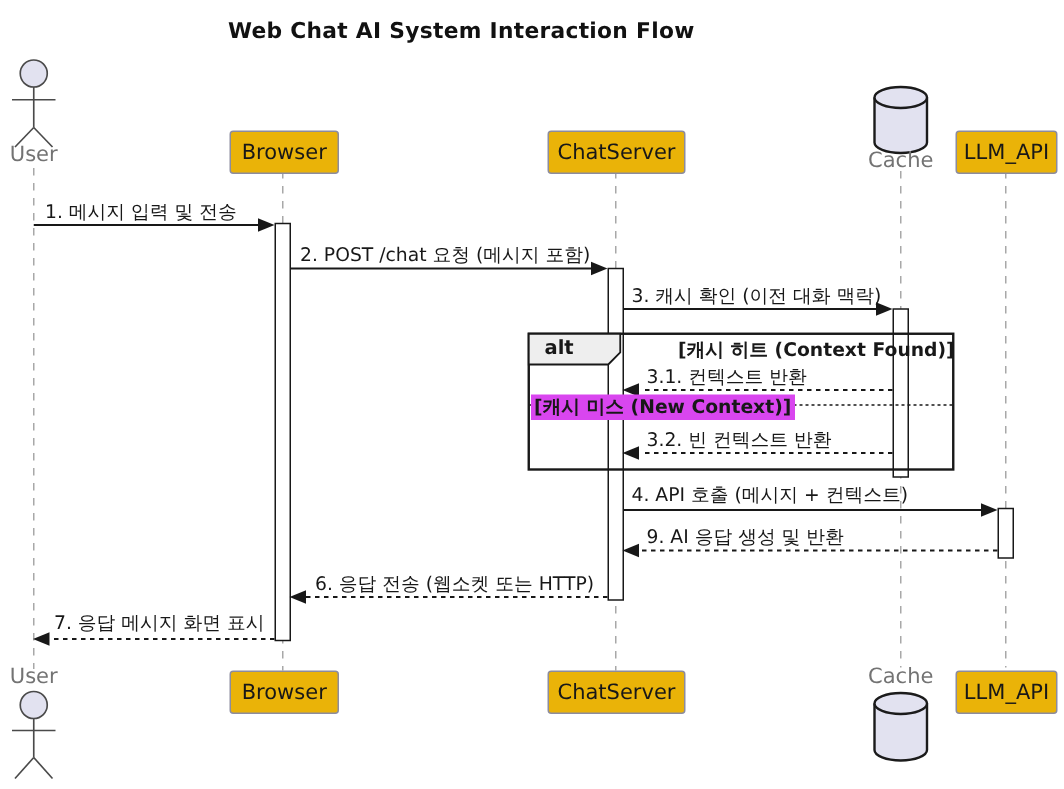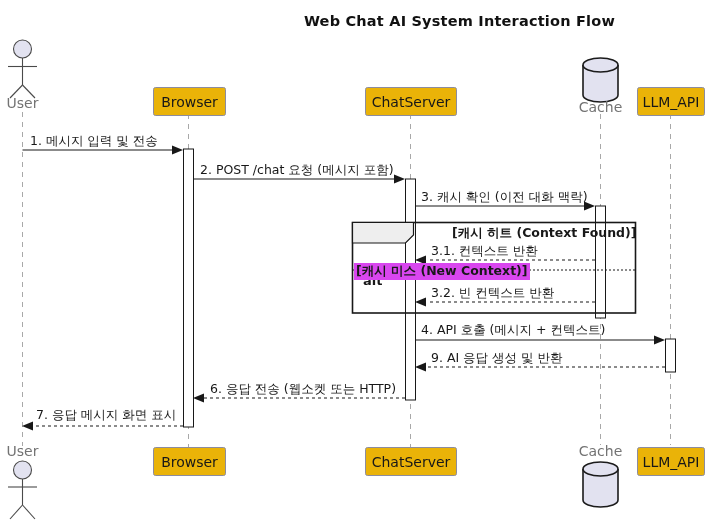--- a/index.html
+++ b/index.html
@@ -3,21 +3,21 @@
 <meta charset="utf-8">
 <style>
   html,body{margin:0;padding:0;background:#ffffff;}
   .canvas{
     position:relative;width:709px;height:526px;background:#ffffff;overflow:hidden;
     font-family:"DejaVu Sans","Liberation Sans",sans-serif;color:#181818;
   }
   svg.layer{position:absolute;left:0;top:0;z-index:0;}
   .txt{position:absolute;z-index:2;white-space:nowrap;}
   .title{
-    position:absolute;z-index:2;left:0;top:13px;width:615px;text-align:right;
+    position:absolute;z-index:2;left:0;top:13px;width:615px;text-align:center;
     font-weight:bold;font-size:14.5px;color:#111111;letter-spacing:.2px;
   }
   .pbox{
     position:absolute;z-index:2;display:flex;align-items:center;justify-content:center;
     background:#eab308;border:1px solid #8c8c9e;border-radius:2.5px;
     font-size:14px;color:#181818;
   }
   .plabel{font-size:14px;text-align:center;color:#737373;}
   .msg{font-size:12.5px;color:#181818;}
   .guard{font-weight:bold;font-size:12.5px;color:#181818;}
@@ -113,21 +113,21 @@
   <div class="txt msg" style="left:30px;top:133px;">1. 메시지 입력 및 전송</div>
   <div class="txt msg" style="left:200px;top:162px;">2. POST /chat 요청 (메시지 포함)</div>
   <div class="txt msg" style="left:421px;top:189px;">3. 캐시 확인 (이전 대화 맥락)</div>
   <div class="txt msg" style="left:431px;top:243px;">3.1. 컨텍스트 반환</div>
   <div class="txt msg" style="left:431px;top:285px;">3.2. 빈 컨텍스트 반환</div>
   <div class="txt msg" style="left:421px;top:322px;">4. API 호출 (메시지 + 컨텍스트)</div>
   <div class="txt msg" style="left:431px;top:350px;">9. AI 응답 생성 및 반환</div>
   <div class="txt msg" style="left:210px;top:381px;">6. 응답 전송 (웹소켓 또는 HTTP)</div>
   <div class="txt msg" style="left:36px;top:407px;">7. 응답 메시지 화면 표시</div>
 
-  <div class="txt alt-op" style="left:363px;top:225px;margin-top:48px;">alt</div>
+  <div class="txt alt-op" style="left:363px;top:225px;">alt</div>
   <div class="txt guard" style="left:452px;top:225px;">[캐시 히트 (Context Found)]</div>
   <div class="txt guard divider-label" style="left:354px;top:263px;">[캐시 미스 (New Context)]</div>
 
   <div class="txt plabel" style="left:0;top:443px;width:45px;">User</div>
   <div class="pbox" style="left:153px;top:447px;width:71px;height:27px;">Browser</div>
   <div class="pbox" style="left:365px;top:447px;width:90px;height:27px;">ChatServer</div>
   <div class="txt plabel" style="left:576px;top:443px;width:49px;">Cache</div>
   <div class="pbox" style="left:637px;top:447px;width:66px;height:27px;">LLM_API</div>
 
 </div>

